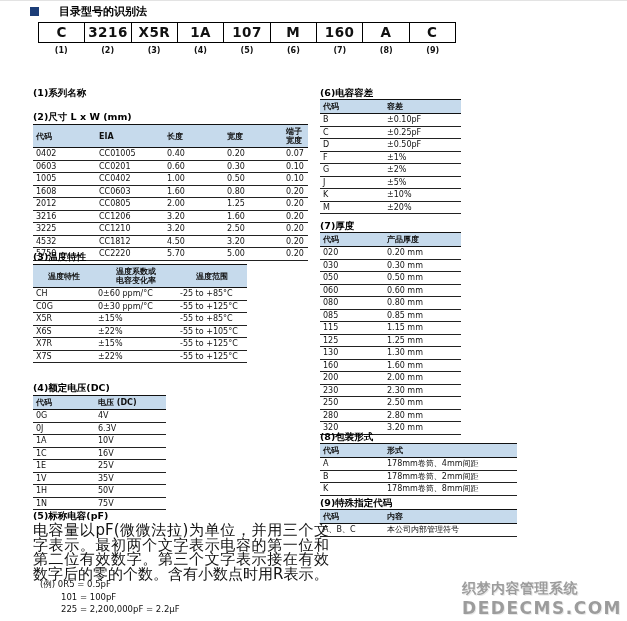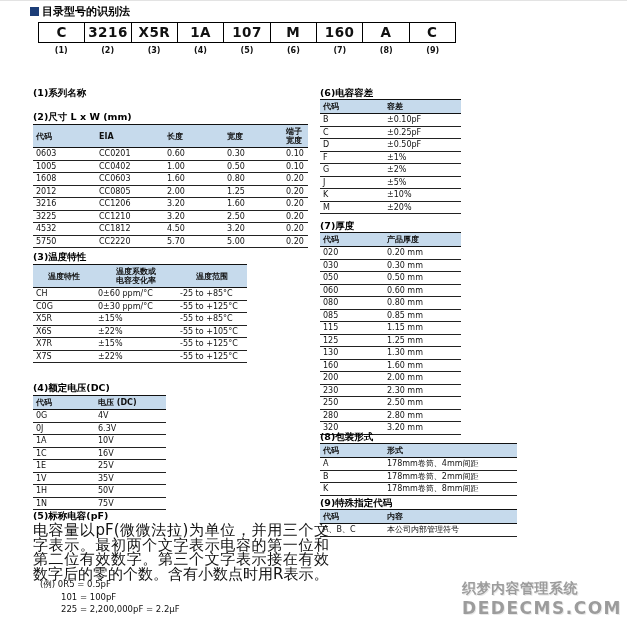--- a/index.html
+++ b/index.html
@@ -2,21 +2,21 @@
 <html style="--table-header-bg: #c6daec; --accent-square: #1c3d77;"><head>
 <meta charset="utf-8">
 <style>
   html,body { margin:0; padding:0; background:#ffffff; }
   .page {
     position:relative; width:627px; height:621px; background:#fff;
     font-family:"DejaVu Sans", sans-serif; color:#111; overflow:hidden;
     border-top:1px solid #e3e3e3; box-sizing:border-box;
   }
   
-  .page-title { position:absolute; left:30px; top:3px; display:flex; align-items:center; gap:3px;
+  .page-title { position:absolute; left:30px; top:3px; display:flex; align-items:center; gap:20px;
     font-size:11px; font-weight:bold; color:#000; }
   .title-square { width:9px; height:9px; background:var(--accent-square,#1c3d77); display:inline-block; }
 
   
   .code-row { position:absolute; left:38px; top:21px; width:418px; display:flex;
     border-top:1.5px solid #000; border-bottom:1.5px solid #000; border-right:1.5px solid #000; box-sizing:border-box; }
   .code-cell { flex:1; text-align:center; font-weight:bold; font-size:13.5px; line-height:16px;
     padding:1px 0 2px 0; border-left:1.5px solid #000; letter-spacing:0.5px; }
   .indices-row { position:absolute; left:38px; top:45px; width:418px; display:flex; }
   .index-cell { flex:1; text-align:center; font-weight:bold; font-size:8px; }
@@ -100,20 +100,27 @@
         <tr>
           <th>代码</th>
           <th>EIA</th>
           <th>长度</th>
           <th>宽度</th>
           <th>端子宽度</th>
         </tr>
       </thead>
       <tbody>
         <tr>
+          <td>0402</td>
+          <td>CC01005</td>
+          <td>0.40</td>
+          <td>0.20</td>
+          <td>0.07</td>
+        </tr>
+        <tr>
           <td>0603</td>
           <td>CC0201</td>
           <td>0.60</td>
           <td>0.30</td>
           <td>0.10</td>
         </tr>
         <tr>
           <td>1005</td>
           <td>CC0402</td>
           <td>1.00</td>

